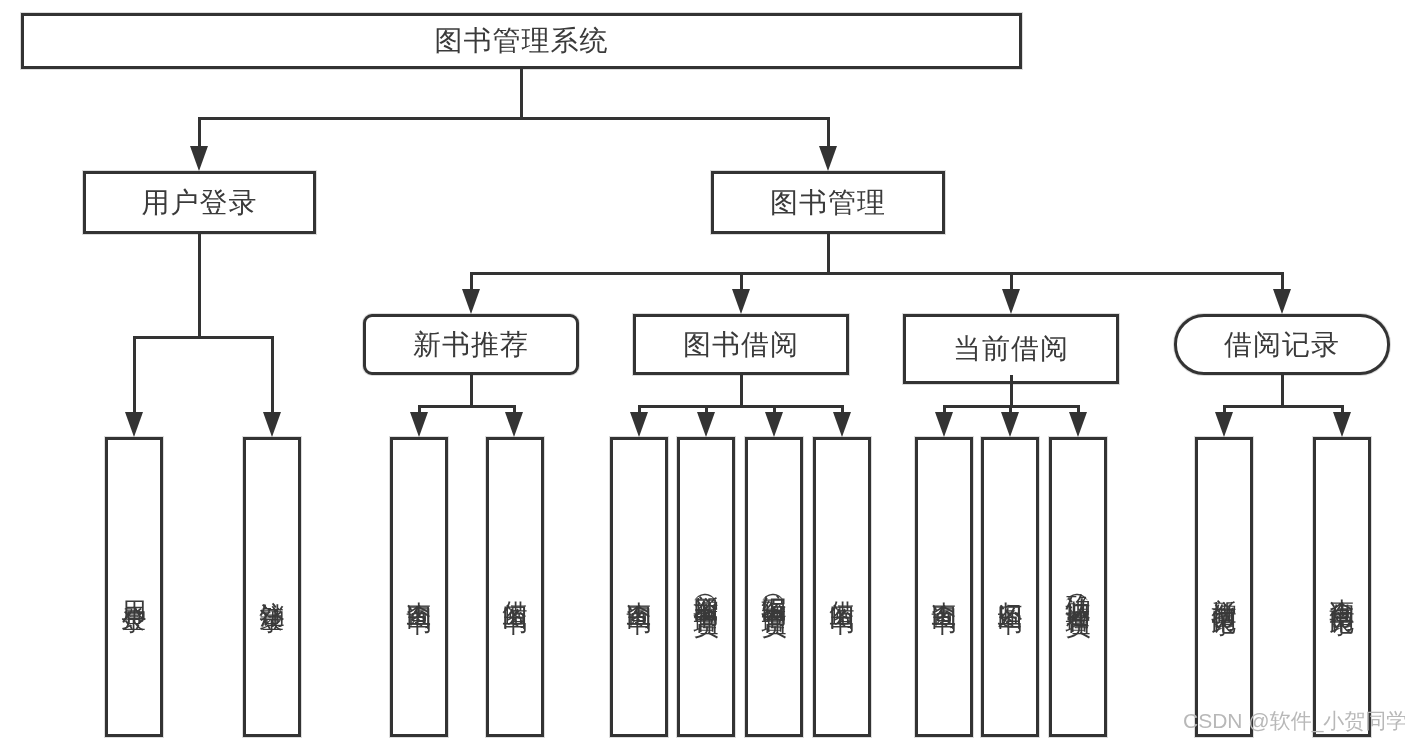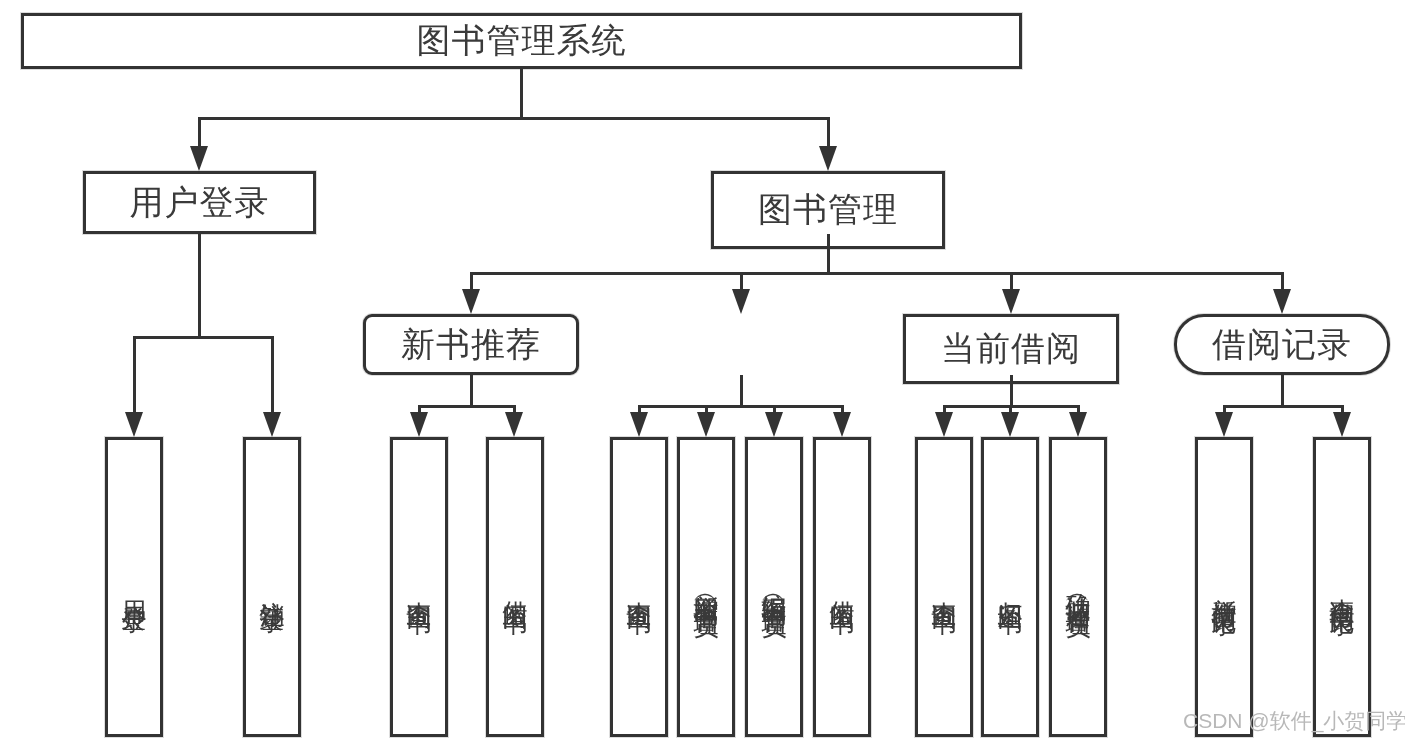--- a/index.html
+++ b/index.html
@@ -13,21 +13,21 @@
   }
   .node {
     position: absolute;
     box-sizing: border-box;
     background: #ffffff;
     border: 3px solid #333333;
     color: #3a3a3a;
     display: flex;
     align-items: center;
     justify-content: center;
-    font-size: 34px;
+    font-size: 28px;
     letter-spacing: 1px;
     box-shadow: 0 0 0 1px rgba(120,120,120,0.25);
   }
   .leaf {
     writing-mode: vertical-rl;
     text-orientation: mixed;
     letter-spacing: 3px;
     font-size: 25px;
     line-height: 1;
     text-align: center;
@@ -60,41 +60,42 @@
   <div class="node" style="left:21px; top:13px; width:1001px; height:56px;">图书管理系统</div>
 
   <div class="vline" style="left:520px; top:69px; height:51px;"></div>
   <div class="hline" style="left:198px; top:117px; width:632px;"></div>
   <div class="vline" style="left:198px; top:117px; height:32px;"></div>
   <div class="arrow" style="left:190px; top:146px;"></div>
   <div class="vline" style="left:827px; top:117px; height:32px;"></div>
   <div class="arrow" style="left:819px; top:146px;"></div>
 
   <div class="node" style="left:83px; top:171px; width:233px; height:63px;">用户登录</div>
-  <div class="node" style="left:711px; top:171px; width:234px; height:78px;">图书管理</div>
+  <div class="node" style="left:711px; top:171px; width:234px; height:63px;">图书管理</div>
 
   <div class="vline" style="left:198px; top:234px; height:104px;"></div>
   <div class="hline" style="left:133px; top:336px; width:141px;"></div>
   <div class="vline" style="left:133px; top:336px; height:79px;"></div>
   <div class="arrow" style="left:125px; top:412px;"></div>
   <div class="vline" style="left:271px; top:336px; height:79px;"></div>
   <div class="arrow" style="left:263px; top:412px;"></div>
 
   <div class="vline" style="left:827px; top:234px; height:40px;"></div>
   <div class="hline" style="left:470px; top:272px; width:813px;"></div>
   <div class="vline" style="left:470px; top:272px; height:20px;"></div>
   <div class="arrow" style="left:462px; top:289px;"></div>
   <div class="vline" style="left:740px; top:272px; height:20px;"></div>
   <div class="arrow" style="left:732px; top:289px;"></div>
   <div class="vline" style="left:1010px; top:272px; height:20px;"></div>
   <div class="arrow" style="left:1002px; top:289px;"></div>
   <div class="vline" style="left:1281px; top:272px; height:20px;"></div>
   <div class="arrow" style="left:1273px; top:289px;"></div>
 
   <div class="node" style="left:363px; top:314px; width:216px; height:61px;border-radius:9px;">新书推荐</div>
+  <div class="node" style="left:633px; top:314px; width:216px; height:61px;">图书借阅</div>
   <div class="node" style="left:903px; top:314px; width:216px; height:70px;">当前借阅</div>
   <div class="node" style="left:1174px; top:314px; width:216px; height:61px;border-radius:30px;">借阅记录</div>
 
   <div class="vline" style="left:470px; top:375px; height:32px;"></div>
   <div class="hline" style="left:418px; top:405px; width:98px;"></div>
   <div class="vline" style="left:418px; top:405px; height:12px;"></div>
   <div class="arrow" style="left:410px; top:412px;"></div>
   <div class="vline" style="left:513px; top:405px; height:12px;"></div>
   <div class="arrow" style="left:505px; top:412px;"></div>
 

